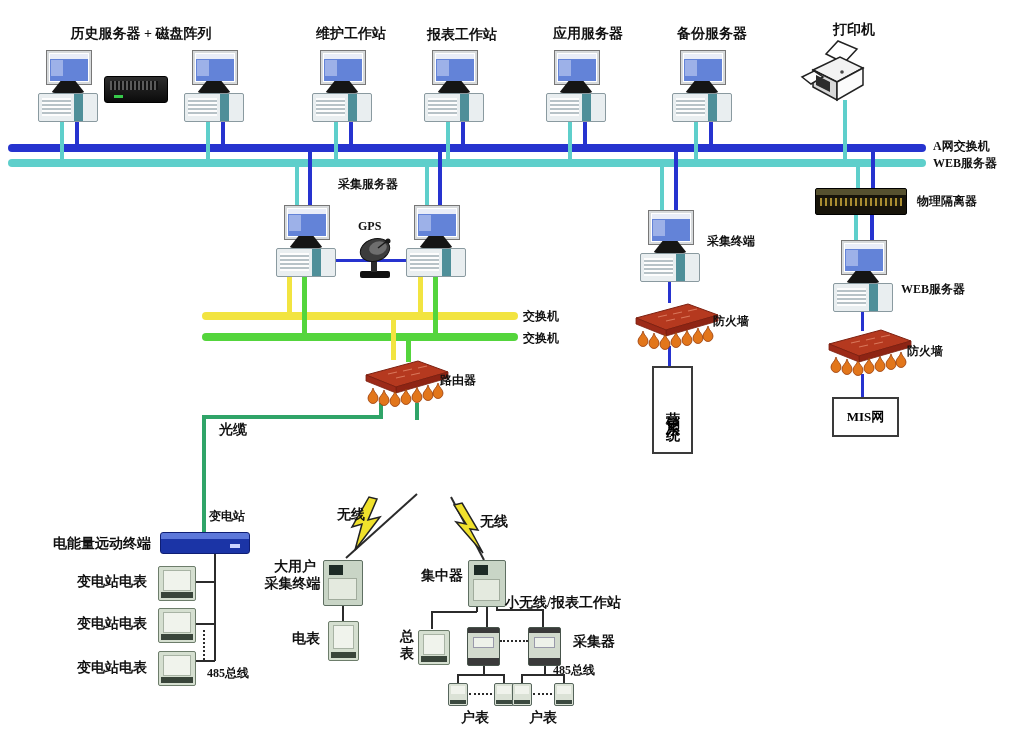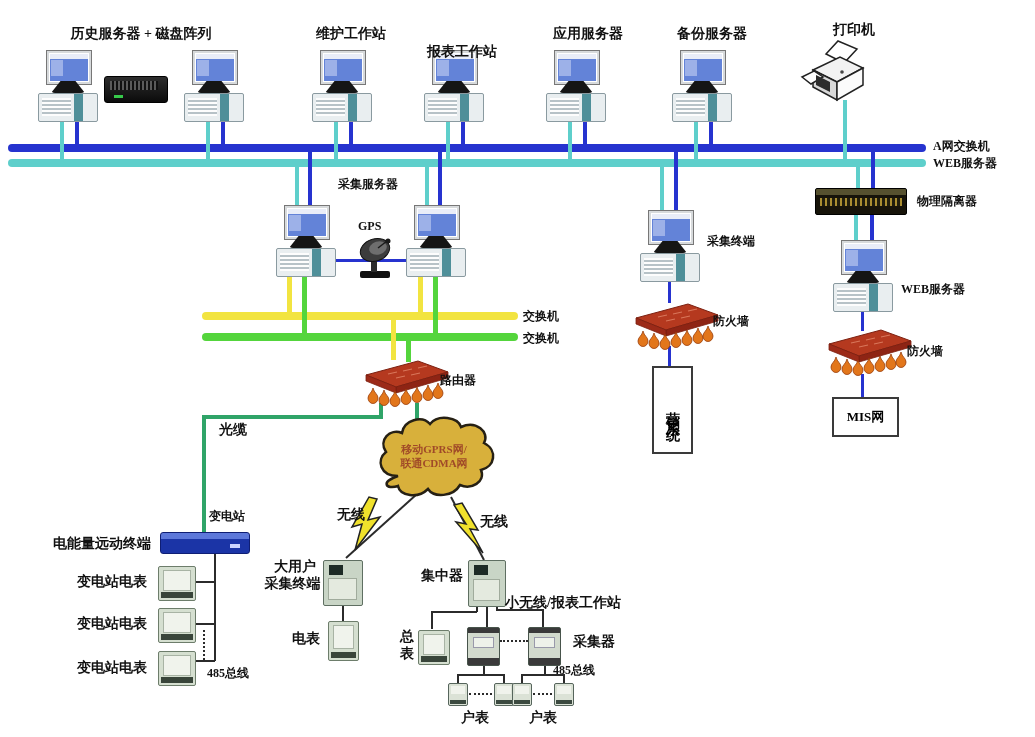--- a/index.html
+++ b/index.html
@@ -344,29 +344,20 @@
   <svg class="abs" style="left:360px;top:357px;" width="92" height="50" viewBox="0 0 92 50">
       <use href="#fwdev"></use>
     </svg>
   <svg class="abs" style="left:630px;top:300px;" width="92" height="50" viewBox="0 0 92 50">
       <use href="#fwdev"></use>
     </svg>
   <svg class="abs" style="left:823px;top:326px;" width="92" height="50" viewBox="0 0 92 50">
       <use href="#fwdev"></use>
     </svg>
 
-  <div class="abs" style="left:368px;top:412px;width:132px;height:90px;">
-    <svg width="132" height="90" viewBox="0 0 132 90">
-      <path d="M30,64 C12,64 8,48 18,40 C10,28 22,16 34,21 C36,8 54,3 62,12 C70,2 90,5 93,15 C108,8 122,20 116,31 C130,38 127,55 113,58 C118,70 103,78 92,73 C85,85 66,86 60,77 C50,87 32,84 30,74 C18,78 12,70 30,64 Z" fill="#d8b03b" stroke="#262014" stroke-width="2.5"></path>
-    </svg>
-    <div class="cloudtxt" style="top:30px;">
-      <div>移动GPRS网/</div>
-      <div>联通CDMA网</div>
-    </div>
-  </div>
 
   <div class="bluebar" style="left:160px;top:532px;"></div>
   <div class="meterS" style="left:158px;top:566px;width:36px;height:33px;">
       <div class="pan"></div>
       <div class="band"></div>
     </div>
   <div class="meterS" style="left:158px;top:608px;width:36px;height:33px;">
       <div class="pan"></div>
       <div class="band"></div>
     </div>
@@ -410,21 +401,21 @@
 
   <div class="boxed" style="left:652px;top:366px;width:37px;height:84px;">
     <span class="vtxt" style="font-weight:bold;font-size:14px;">营销系统</span>
   </div>
   <div class="boxed" style="left:832px;top:397px;width:63px;height:36px;">
     <span style="font-weight:bold;font-size:13px;">MIS网</span>
   </div>
 
   <div class="lbl c" style="left:60px;top:25px;width:162px;">历史服务器 + 磁盘阵列</div>
   <div class="lbl c" style="left:305px;top:25px;width:92px;">维护工作站</div>
-  <div class="lbl c" style="left:416px;top:43px;width:92px;">报表工作站</div>
+  <div class="lbl c" style="left:416px;top:26px;width:92px;">报表工作站</div>
   <div class="lbl c" style="left:542px;top:25px;width:92px;">应用服务器</div>
   <div class="lbl c" style="left:666px;top:25px;width:92px;">备份服务器</div>
   <div class="lbl c" style="left:822px;top:21px;width:64px;">打印机</div>
 
   <div class="lbl fs15" style="left:933px;top:138px;">A网交换机</div>
   <div class="lbl fs15" style="left:933px;top:155px;">WEB服务器</div>
 
   <div class="lbl fs15" style="left:338px;top:176px;">采集服务器</div>
   <div class="lbl fs15" style="left:358px;top:219px;">GPS</div>
   <div class="lbl fs15" style="left:917px;top:193px;">物理隔离器</div>

